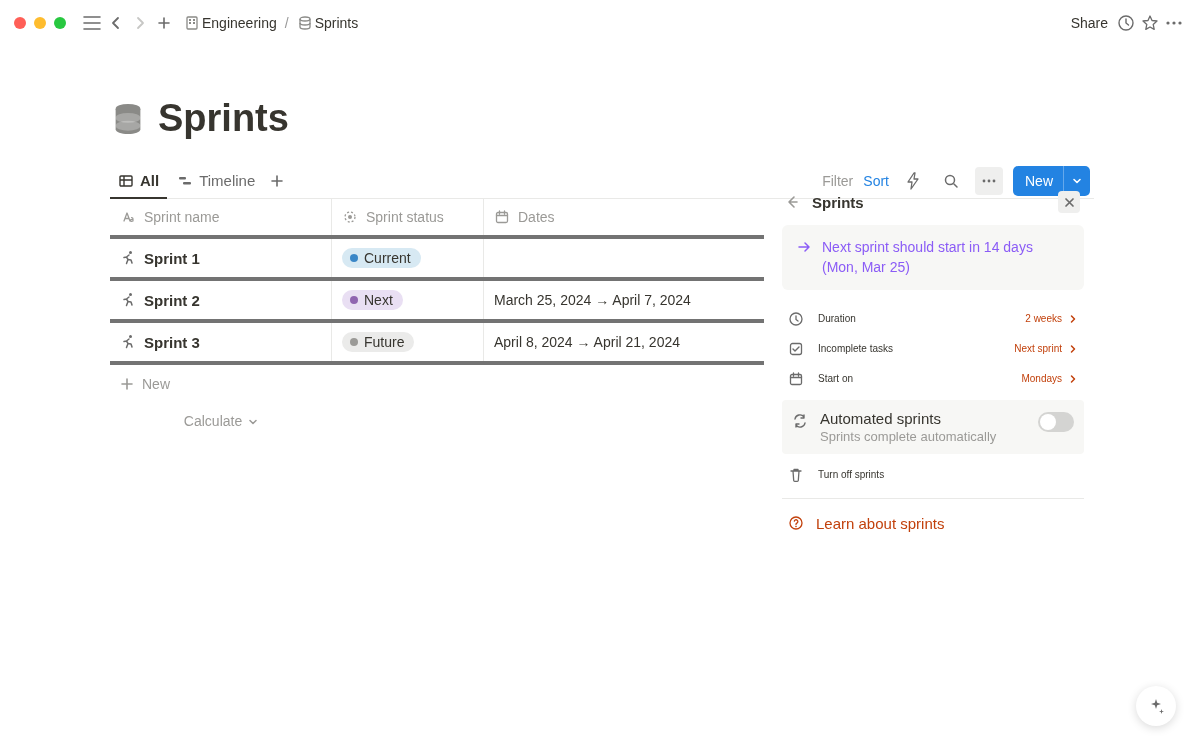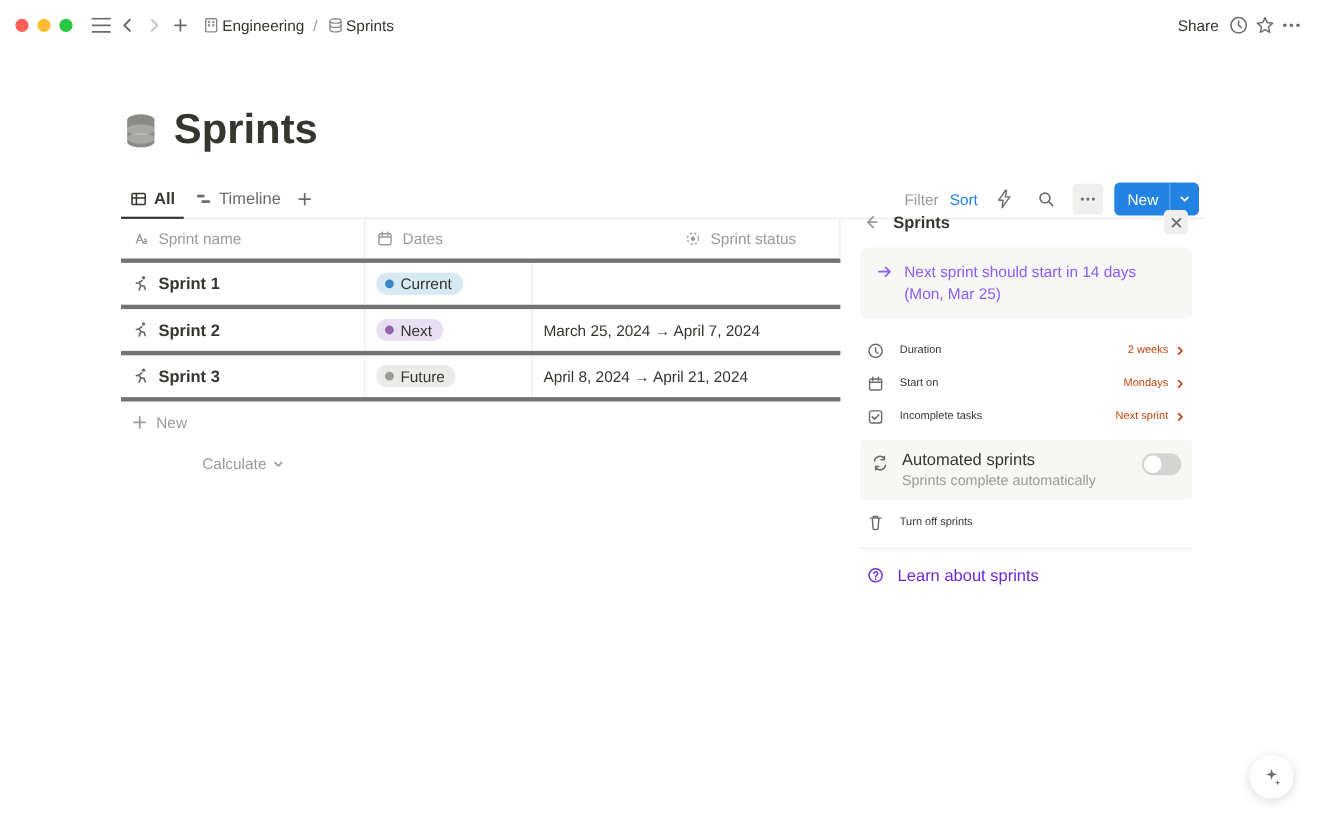--- a/index.html
+++ b/index.html
@@ -68,21 +68,21 @@
 .settingrow { display:flex; align-items:center; padding:7px 10px; gap:12px; font-size:10px; border-radius:4px;}
 .settingrow .ico { width:18px; color:#6b6b6b; display:flex; }
 .settingrow .lbl { flex:1; }
 .settingrow .val { color:#c2410c; display:flex; align-items:flex-end; gap:6px; }
 .autorow { background:#f7f7f5; border-radius:4px; padding:10px 10px; display:flex; gap:12px; align-items:flex-start; margin: 6px 4px;}
 .autorow .txt { flex:1; }
 .autorow .sub { color:#9b9a97; font-size:13px; margin-top:2px;}
 .toggle { width:36px; height:20px; background:#d4d4d2; border-radius:10px; position:relative; flex-shrink:0; margin-top:2px;}
 .toggle::after { content:""; position:absolute; left:2px; top:2px; width:16px; height:16px; background:#fff; border-radius:50%; }
 .divider { height:1px; background:#e9e9e7; margin: 8px 4px;}
-.learn { display:flex; align-items:center; gap:12px; padding:8px 10px; color:#6d28d9; font-size:15px;}
+.learn { display:flex; align-items:center; gap:12px; padding:8px 10px; color:#c2410c; font-size:15px;}
 
 
 .fab { position:absolute; right:24px; bottom:24px; width:40px; height:40px; border-radius:50%; background:#fff; box-shadow:0 2px 10px rgba(0,0,0,0.15); display:flex; align-items:center; justify-content:center; color:#6b6b6b;}
 
 svg { display:block; }
 </style>
 </head>
 <body>
 
 <div class="topbar">
@@ -236,37 +236,37 @@
     <div class="thead">
       <div class="th col-name">
         <span>
             <svg width="16" height="16" viewBox="0 0 16 16">
               <path d="M4 12 7 4l3 8M5 9.5h4" stroke="currentColor" stroke-width="1.3" fill="none" stroke-linecap="round" stroke-linejoin="round"></path>
               <path d="M11.5 8.5c1 0 1.5.5 1.5 1.2v2.3m0-1.8c-1.8 0-2.5.4-2.5 1.2 0 .6.5 1 1.2 1 .8 0 1.3-.5 1.3-1.2" stroke="currentColor" stroke-width="1.2" fill="none" stroke-linecap="round"></path>
             </svg>
           </span>
         <span>Sprint name</span>
       </div>
+      <div class="th col-status">
+        <span>
+            <svg width="16" height="16" viewBox="0 0 16 16">
+              <circle cx="8" cy="8" r="5" fill="none" stroke="currentColor" stroke-width="1.3" stroke-dasharray="2 2"></circle>
+              <circle cx="8" cy="8" r="2" fill="currentColor"></circle>
+            </svg>
+          </span>
+        <span>Sprint status</span>
+      </div>
       <div class="th col-dates">
         <span>
             <svg width="16" height="16" viewBox="0 0 16 16">
               <rect x="2.5" y="3.5" width="11" height="10" rx="1.5" fill="none" stroke="currentColor" stroke-width="1.3"></rect>
               <path d="M2.5 6.5h11M5.5 2v3M10.5 2v3" stroke="currentColor" stroke-width="1.3" stroke-linecap="round"></path>
             </svg>
           </span>
         <span>Dates</span>
-      </div>
-      <div class="th col-status">
-        <span>
-            <svg width="16" height="16" viewBox="0 0 16 16">
-              <circle cx="8" cy="8" r="5" fill="none" stroke="currentColor" stroke-width="1.3" stroke-dasharray="2 2"></circle>
-              <circle cx="8" cy="8" r="2" fill="currentColor"></circle>
-            </svg>
-          </span>
-        <span>Sprint status</span>
       </div>
     </div>
 
     <div id="rows">
         <div class="trow">
           <div class="td col-name">
             <span style="color:#6b6b6b">
               <svg width="16" height="16" viewBox="0 0 16 16">
                 <circle cx="10.5" cy="2.5" r="1.5" fill="currentColor"></circle>
                 <path d="M9 5 6.5 7l1.5 2.5-1.5 4M8 9.5l3 .5 1 3M6.5 7 4 7.5" stroke="currentColor" stroke-width="1.5" fill="none" stroke-linecap="round" stroke-linejoin="round"></path>
@@ -361,40 +361,40 @@
         <span class="lbl">Duration</span>
         <span class="val">2 weeks <span>
             <svg width="10" height="10" viewBox="0 0 10 10">
               <path d="M3.5 2 6.5 5l-3 3" stroke="currentColor" stroke-width="1.5" fill="none" stroke-linecap="round" stroke-linejoin="round"></path>
             </svg>
           </span></span>
       </div>
       <div class="settingrow">
         <span class="ico">
           <svg width="16" height="16" viewBox="0 0 16 16">
-            <rect x="2.5" y="3.5" width="11" height="10" rx="1.5" fill="none" stroke="currentColor" stroke-width="1.3"></rect>
-            <path d="M2.5 6.5h11M5.5 2v3M10.5 2v3" stroke="currentColor" stroke-width="1.3" stroke-linecap="round"></path>
-          </svg>
-        </span>
-        <span class="lbl">Start on</span>
-        <span class="val">Mondays <span>
+            <rect x="2.5" y="2.5" width="11" height="11" rx="2" fill="none" stroke="currentColor" stroke-width="1.3"></rect>
+            <path d="M5 8l2 2 4-4" stroke="currentColor" stroke-width="1.4" fill="none" stroke-linecap="round" stroke-linejoin="round"></path>
+          </svg>
+        </span>
+        <span class="lbl">Incomplete tasks</span>
+        <span class="val">Next sprint <span>
             <svg width="10" height="10" viewBox="0 0 10 10">
               <path d="M3.5 2 6.5 5l-3 3" stroke="currentColor" stroke-width="1.5" fill="none" stroke-linecap="round" stroke-linejoin="round"></path>
             </svg>
           </span></span>
       </div>
       <div class="settingrow">
         <span class="ico">
           <svg width="16" height="16" viewBox="0 0 16 16">
-            <rect x="2.5" y="2.5" width="11" height="11" rx="2" fill="none" stroke="currentColor" stroke-width="1.3"></rect>
-            <path d="M5 8l2 2 4-4" stroke="currentColor" stroke-width="1.4" fill="none" stroke-linecap="round" stroke-linejoin="round"></path>
-          </svg>
-        </span>
-        <span class="lbl">Incomplete tasks</span>
-        <span class="val">Next sprint <span>
+            <rect x="2.5" y="3.5" width="11" height="10" rx="1.5" fill="none" stroke="currentColor" stroke-width="1.3"></rect>
+            <path d="M2.5 6.5h11M5.5 2v3M10.5 2v3" stroke="currentColor" stroke-width="1.3" stroke-linecap="round"></path>
+          </svg>
+        </span>
+        <span class="lbl">Start on</span>
+        <span class="val">Mondays <span>
             <svg width="10" height="10" viewBox="0 0 10 10">
               <path d="M3.5 2 6.5 5l-3 3" stroke="currentColor" stroke-width="1.5" fill="none" stroke-linecap="round" stroke-linejoin="round"></path>
             </svg>
           </span></span>
       </div>
     </div>
 
   <div class="autorow">
     <span class="ico" style="color:#6b6b6b;margin-top:3px">
         <svg width="16" height="16" viewBox="0 0 16 16">

